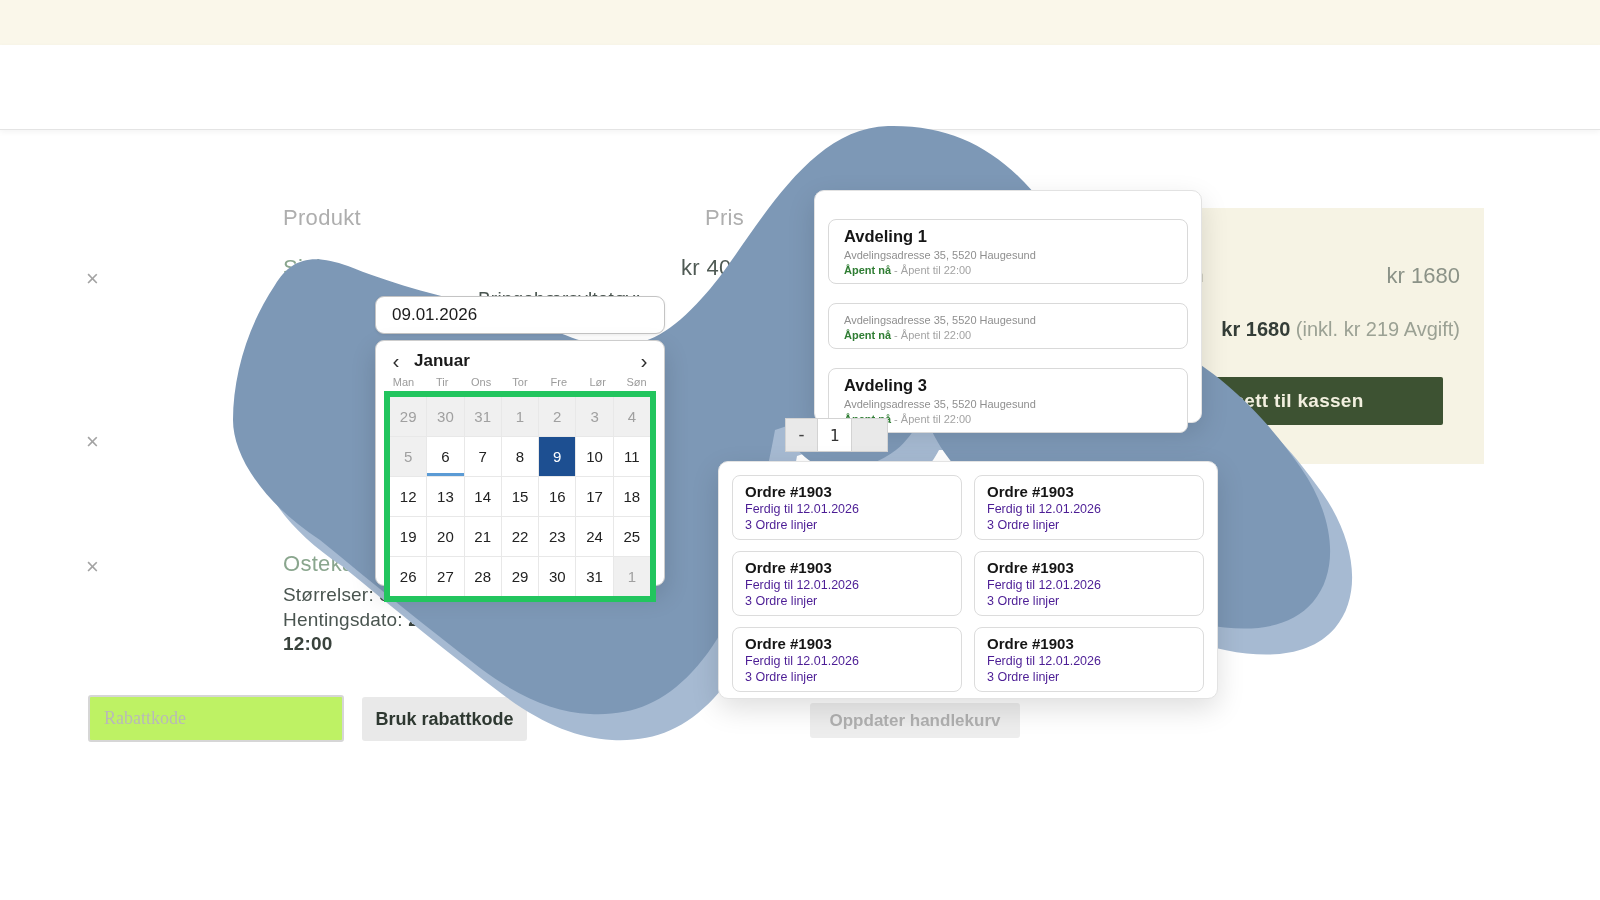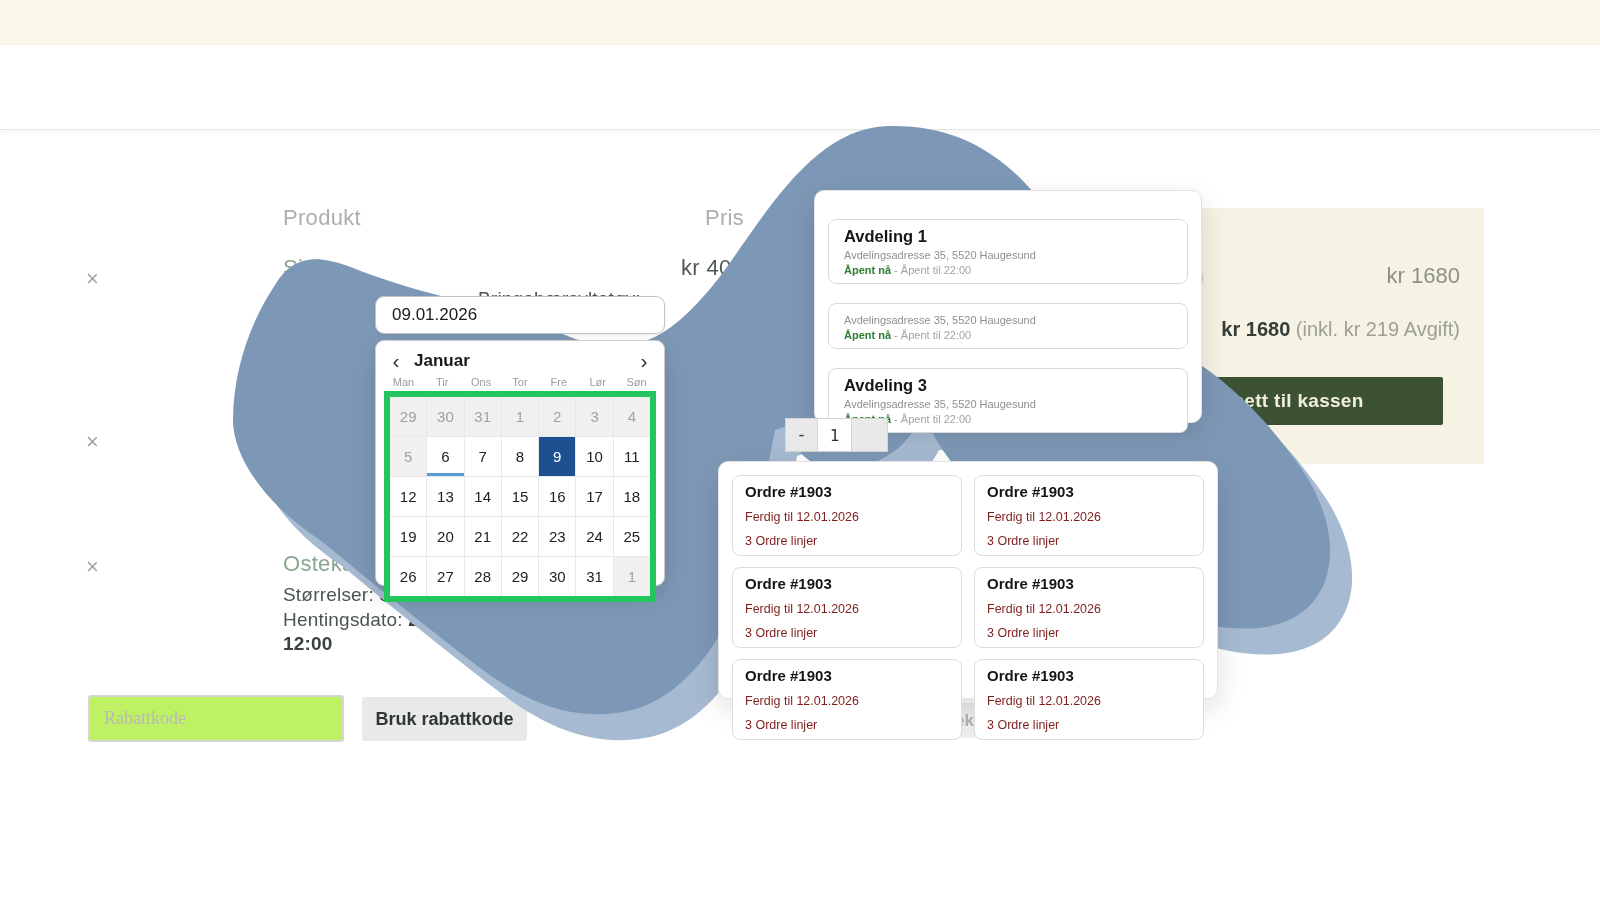--- a/index.html
+++ b/index.html
@@ -87,21 +87,21 @@
       font-family:"DejaVu Sans Mono",monospace;}
   #qty-inc{left:851px;width:37px;background:#e9e9e9;font-size:18px;color:#444;cursor:pointer;}
 
   
   #orders{left:718px;top:461px;width:500px;height:238px;background:#fff;border:1px solid #e3e3e3;
       border-radius:10px;box-shadow:0 10px 28px rgba(0,0,0,.13);box-sizing:border-box;
       padding:13px;display:grid;grid-template-columns:1fr 1fr;gap:11px 12px;}
   .order-card{border:1px solid #dcdcdc;border-radius:8px;box-sizing:border-box;
       padding:7px 12px;cursor:pointer;background:#fff;}
   .order-title{font-size:15px;font-weight:bold;color:#151515;}
-  .order-line{font-size:12.5px;color:#7f1d1d;margin-top:10px;}
+  .order-line{font-size:12.5px;color:#4c1d95;margin-top:2px;}
 
   
   #cookie-badge{left:9px;top:828px;width:56px;height:56px;z-index:6;cursor:pointer;}
 </style>
 </head>
 <body>
 
 <div id="stage">
 
   <div id="topbar" class="abs"></div>

